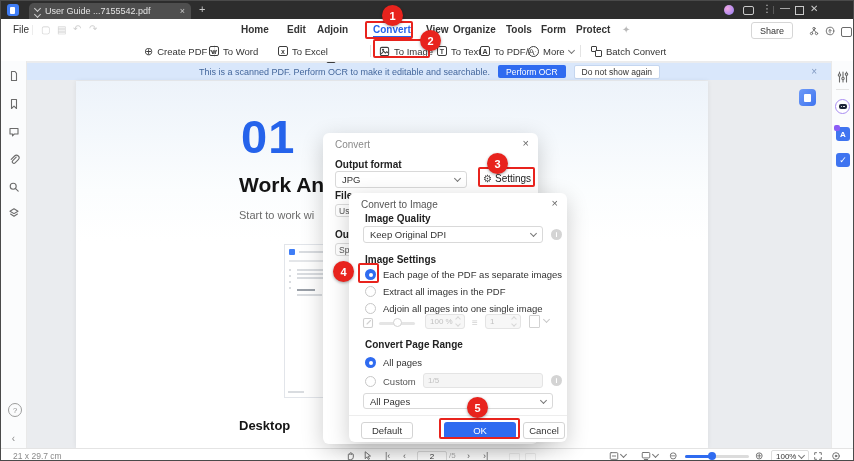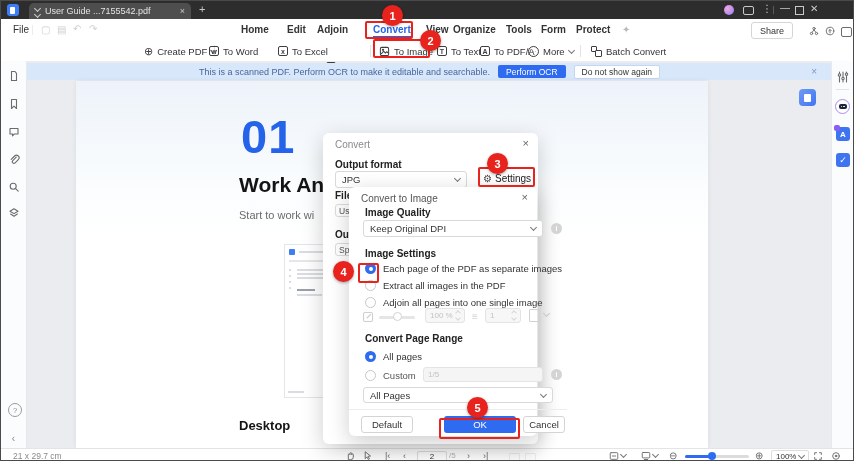--- a/index.html
+++ b/index.html
@@ -295,21 +295,21 @@
     <div class="abs row" style="left:160px;top:40px;gap:3px;">
       <span style="font-size:10px;color:#444;">⚙</span>
       <span style="font-size:10px;color:#222;">Settings</span>
     </div>
     <span class="lbl" style="left:12px;top:57px;">File</span>
     <div class="abs" style="left:12px;top:71px;width:24px;height:13px;border:1px solid #dcdcdc;border-radius:3px;font-size:8.5px;color:#555;display:flex;align-items:center;padding-left:3px;overflow:hidden;box-sizing:border-box;">Use</div>
     <span class="lbl" style="left:12px;top:96px;">Outp</span>
     <div class="abs" style="left:12px;top:110px;width:24px;height:13px;border:1px solid #dcdcdc;border-radius:3px;font-size:8.5px;color:#555;display:flex;align-items:center;padding-left:3px;overflow:hidden;box-sizing:border-box;">Spe</div>
   </div>
 
-  <div class="dlg" style="left:348px;top:186px;width:188px;height:249px;z-index:20;">
+  <div class="dlg" style="left:348px;top:192px;width:218px;height:249px;z-index:20;">
     <span class="dlg-title" style="color:#555;">Convert to Image</span>
     <span class="dlg-close">×</span>
 
     <span class="lbl" style="left:16px;top:20px;">Image Quality</span>
     <div class="sel-box" style="left:14px;top:33px;width:180px;height:17px;">
       <span>Keep Original DPI</span>
         <span class="chev"></span>
     </div>
     <span class="info-c" style="left:202px;top:36px;">i</span>
 

